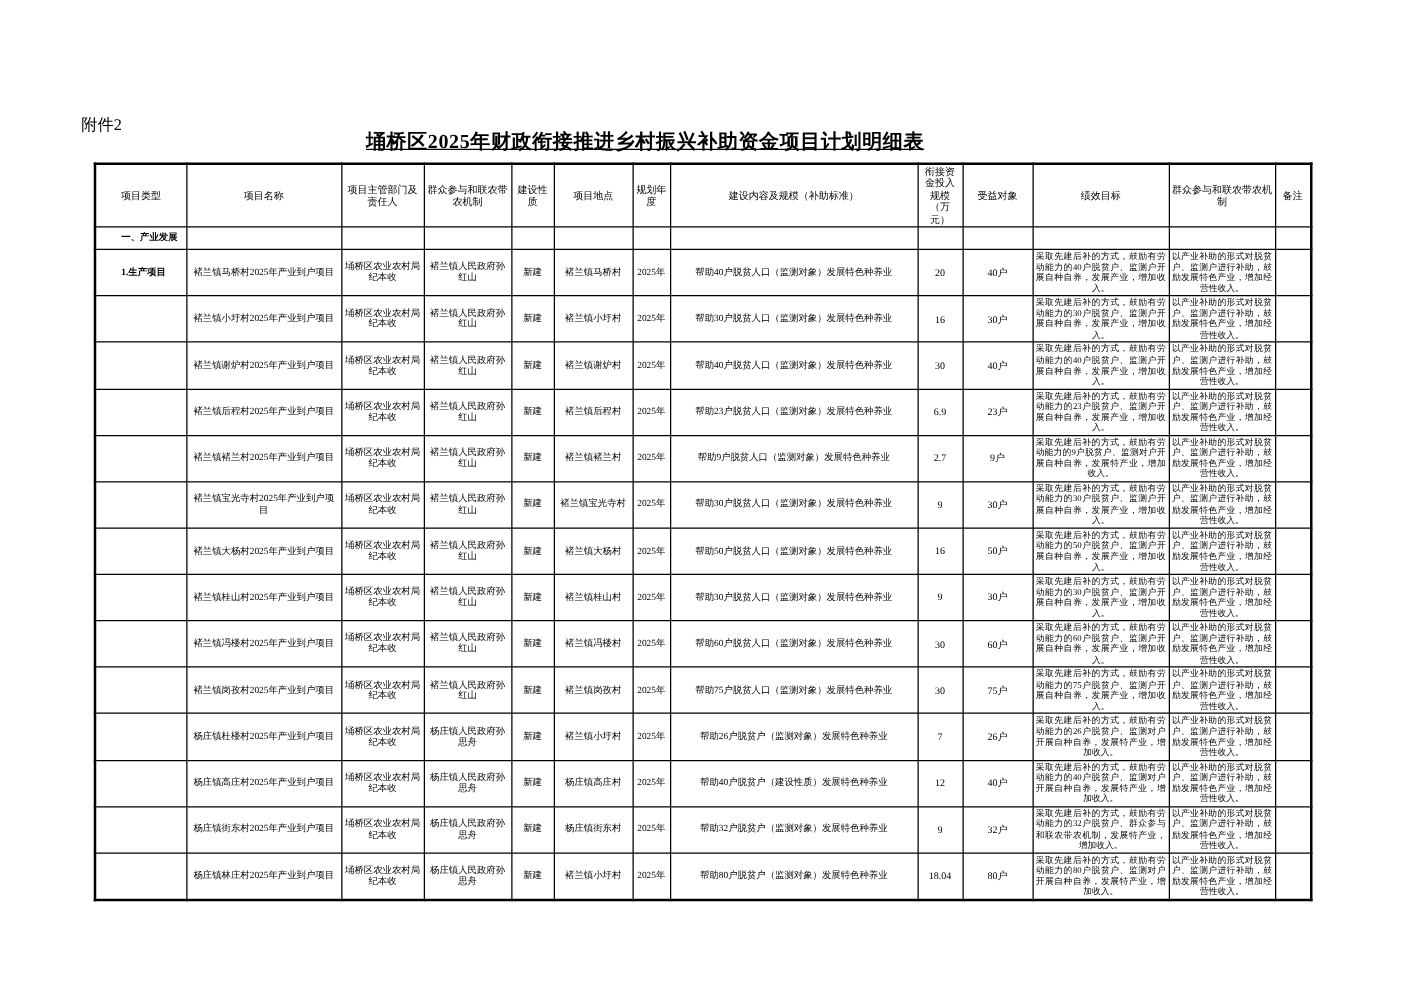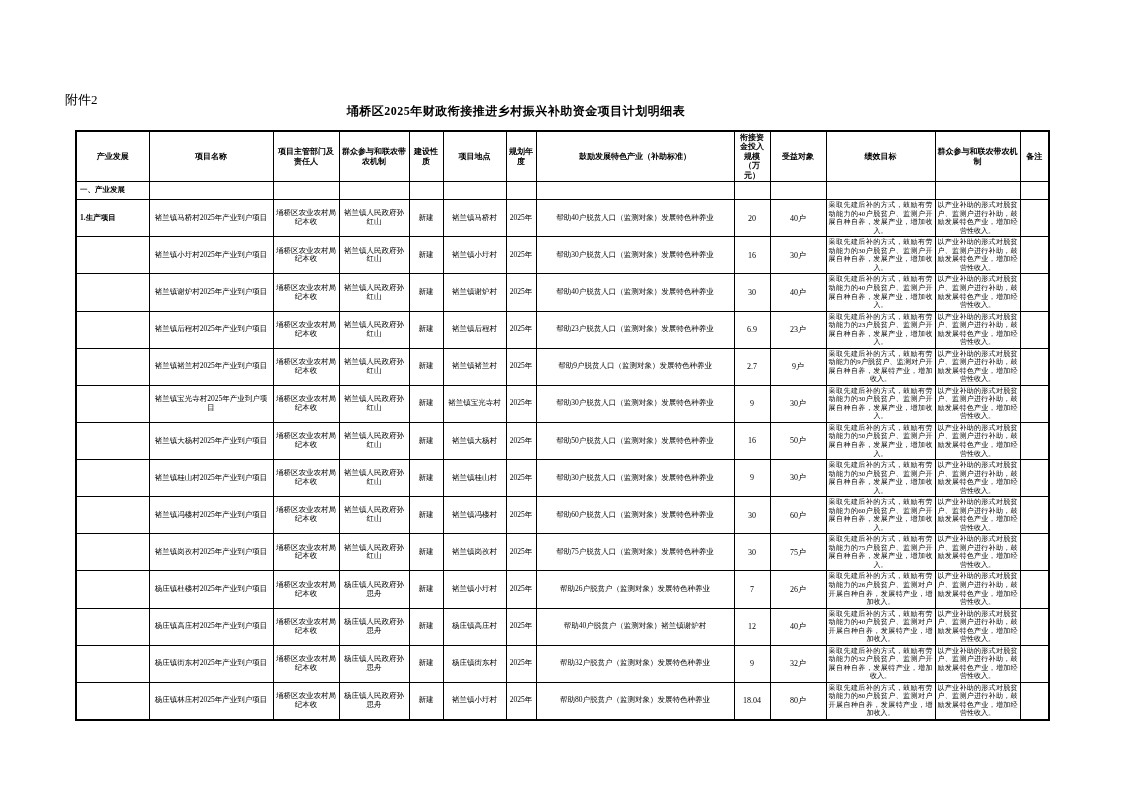--- a/index.html
+++ b/index.html
@@ -8,39 +8,40 @@
     background:#ffffff; color:#000;
     font-family:"Liberation Serif","DejaVu Serif",serif;
     position:relative; overflow:hidden;
   }
   .attachment {
     position:absolute; left:65px; top:91px;
     font-size:13px; font-weight:normal;
   }
   .doc-title {
     position:absolute; left:0; top:103px; width:1032px;
-    text-align:center; font-size:12px; font-weight:bold;
+    text-align:center; font-size:16px; font-weight:bold;
     letter-spacing:0.5px;
+    text-decoration:underline;
   }
   table.main {
     position:absolute; left:75px; top:130px; width:973px;
     border-collapse:collapse; table-layout:fixed;
     border:2px solid #000;
   }
   th, td {
     border:1px solid #000;
     text-align:center; vertical-align:middle;
     padding:1px 2px;
     word-break:break-all;
     font-size:7.5px; line-height:1.18;
   }
-  th { font-weight:bold; font-size:8px; height:30px; }
+  th { font-weight:normal; font-size:8px; height:30px; }
   tr.section-row td { height:15px; }
   tr.data-row td { height:34px; }
-  td.cell-type { text-align:left; font-weight:bold; padding-left:3px; }
+  td.cell-type { text-align:left; font-weight:bold; padding-left:20px; }
   td.para {
     font-size:7px; line-height:1.22;
     text-align:justify; text-align-last:center;margin-top:10px;
   }
   td.num { font-size:8px; }
 </style>
 </head>
 <body>
 
 <div class="attachment">附件2</div>
@@ -57,28 +58,28 @@
       <col style="width: 30px;">
       <col style="width: 198px;">
       <col style="width: 36px;">
       <col style="width: 56px;">
       <col style="width: 109px;">
       <col style="width: 85px;">
       <col style="width: 29px;">
     </colgroup>
   <thead>
     <tr id="header-row">
-        <th>产业发展</th>
+        <th>项目类型</th>
         <th>项目名称</th>
         <th>项目主管部门及责任人</th>
         <th>群众参与和联农带农机制</th>
         <th>建设性质</th>
         <th>项目地点</th>
         <th>规划年度</th>
-        <th>鼓励发展特色产业（补助标准）</th>
+        <th>建设内容及规模（补助标准）</th>
         <th>衔接资金投入规模（万元）</th>
         <th>受益对象</th>
         <th>绩效目标</th>
         <th>群众参与和联农带农机制</th>
         <th>备注</th>
       </tr>
   </thead>
   <tbody id="table-body">
       <tr class="section-row">
         <td class="cell-type">一、产业发展</td>
@@ -261,39 +262,39 @@
         <td></td>
       </tr>
       <tr class="data-row">
         <td></td>
         <td>杨庄镇高庄村2025年产业到户项目</td>
         <td>埇桥区农业农村局纪本收</td>
         <td>杨庄镇人民政府孙思舟</td>
         <td>新建</td>
         <td>杨庄镇高庄村</td>
         <td>2025年</td>
-        <td>帮助40户脱贫户（监测对象）褚兰镇谢炉村</td>
+        <td>帮助40户脱贫户（建设性质）发展特色种养业</td>
         <td class="num">12</td>
         <td class="num">40户</td>
         <td class="para">采取先建后补的方式，鼓励有劳动能力的40户脱贫户、监测对户开展自种自养，发展特产业，增加收入。</td>
         <td class="para">以产业补助的形式对脱贫户、监测户进行补助，鼓励发展特色产业，增加经营性收入。</td>
         <td></td>
       </tr>
       <tr class="data-row">
         <td></td>
         <td>杨庄镇街东村2025年产业到户项目</td>
         <td>埇桥区农业农村局纪本收</td>
         <td>杨庄镇人民政府孙思舟</td>
         <td>新建</td>
         <td>杨庄镇街东村</td>
         <td>2025年</td>
         <td>帮助32户脱贫户（监测对象）发展特色种养业</td>
         <td class="num">9</td>
         <td class="num">32户</td>
-        <td class="para">采取先建后补的方式，鼓励有劳动能力的32户脱贫户、监测户开展自种自养，发展特产业，增加收入。</td>
+        <td class="para">采取先建后补的方式，鼓励有劳动能力的32户脱贫户、群众参与和联农带农机制，发展特产业，增加收入。</td>
         <td class="para">以产业补助的形式对脱贫户、监测户进行补助，鼓励发展特色产业，增加经营性收入。</td>
         <td></td>
       </tr>
       <tr class="data-row">
         <td></td>
         <td>杨庄镇林庄村2025年产业到户项目</td>
         <td>埇桥区农业农村局纪本收</td>
         <td>杨庄镇人民政府孙思舟</td>
         <td>新建</td>
         <td>褚兰镇小圩村</td>

